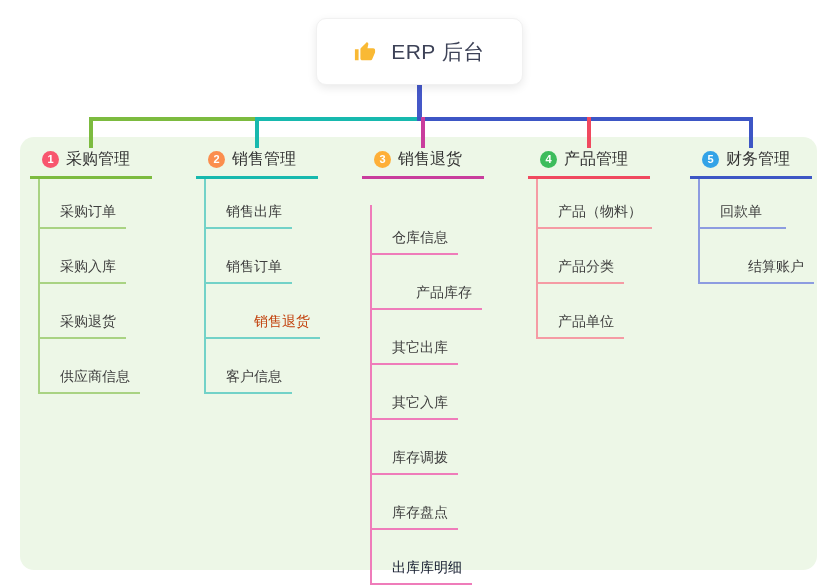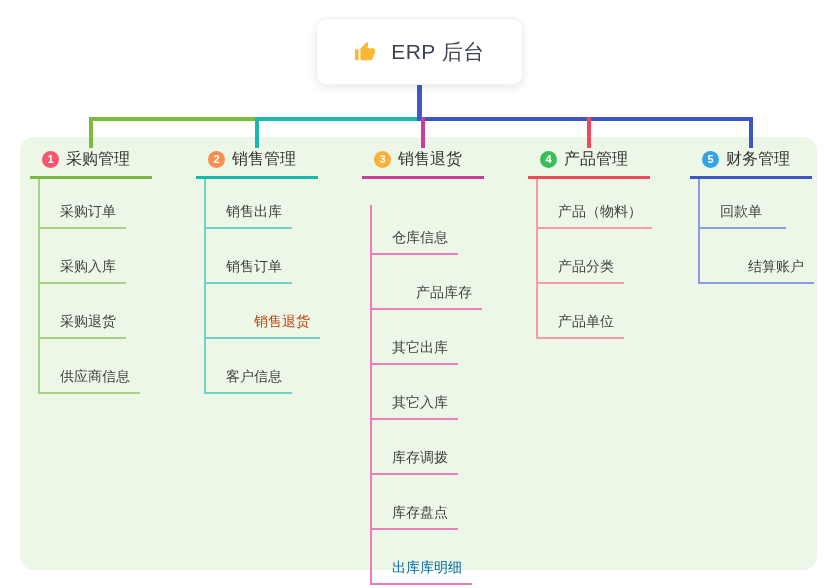--- a/index.html
+++ b/index.html
@@ -132,21 +132,21 @@
           </div>
           <div class="child" style="border-bottom-color: rgb(239, 124, 186); color: rgb(62, 62, 62);">
             <span>其它入库</span>
           </div>
           <div class="child" style="border-bottom-color: rgb(239, 124, 186); color: rgb(62, 62, 62);">
             <span>库存调拨</span>
           </div>
           <div class="child" style="border-bottom-color: rgb(239, 124, 186); color: rgb(62, 62, 62);">
             <span>库存盘点</span>
           </div>
-          <div class="child" style="border-bottom-color: rgb(239, 124, 186); color: #0369a1;">
+          <div class="child" style="border-bottom-color: rgb(239, 124, 186); color: #0f172a;">
             <span>出库库明细</span>
           </div>
         </div>
       </div>
       <div class="branch" style="left: 528px;">
         <div class="branch-header" style="border-bottom-color: rgb(240, 73, 95); width: 122px; color: rgb(51, 51, 51);">
           <span class="badge" style="background: rgb(61, 188, 92);">4</span>
           <span>产品管理</span>
         </div>
         <div class="branch-children" style="border-left-color: rgb(245, 155, 164);">

